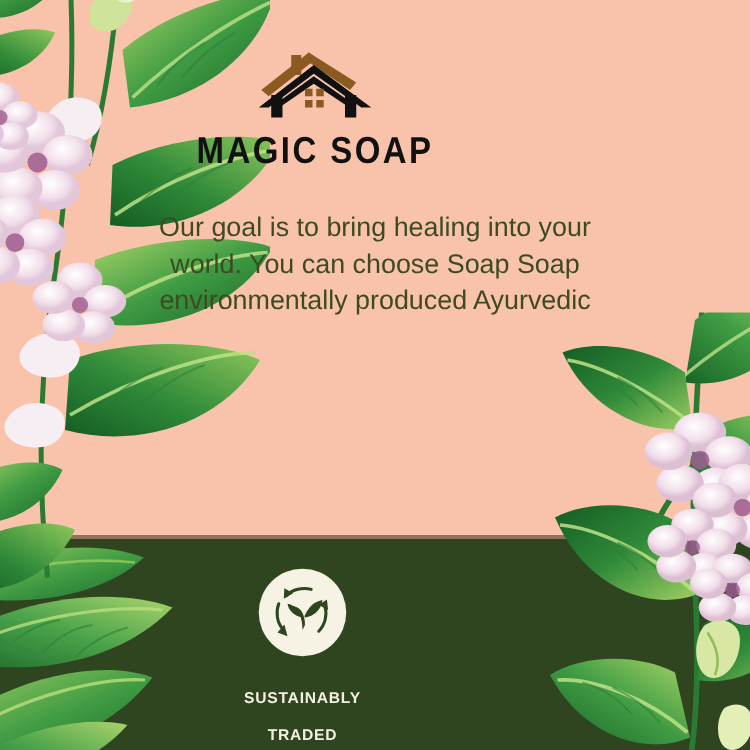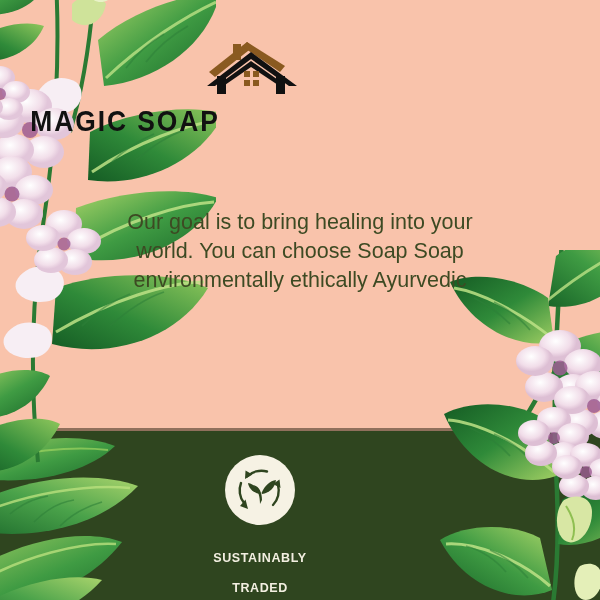--- a/index.html
+++ b/index.html
@@ -48,20 +48,21 @@
   }
   .art-tl { left: -14px; top: -18px; width: 230px; height: 560px; }
   .art-r  { right: -10px; top: 250px; width: 180px; height: 360px; }
   .art-bl { left: -10px; top: 430px; width: 210px; height: 180px; }
 
   
   .logo-block {
     position: absolute;
     left: 0; top: 38px;
     width: 504px;
+    text-align: center;
   }
   .logo-mark { display: block; margin: 0 auto; }
   .logo-word {
     margin: 8px 0 0 0;
     font-family: "Liberation Sans", sans-serif;
     font-size: 30px;
     font-weight: bold;
     letter-spacing: 2.2px;
     color: #111111;
     transform: scaleX(.88);
@@ -72,28 +73,27 @@
   .copy {
     position: absolute;
     left: 60px;
     top: 168px;
     width: 480px;
     text-align: center;
     font-size: 21.5px;
     line-height: 29px;
     color: #3d4a23;
     font-weight: 400;
-    margin-top: 40px;
   }
   .copy p { margin: 0; }
 
   
   .badges {
     position: absolute;
-    left: 18px; top: 455px;
+    left: 0; top: 455px;
     width: 484px;
     display: flex;
     justify-content: center;
   }
   .badge {
     width: 118px;
     text-align: center;
   }
   .badge-disc {
     width: 70px; height: 70px;
@@ -367,21 +367,21 @@
         <rect x="47" y="42" width="6" height="6"></rect>
         <rect x="56" y="42" width="6" height="6"></rect>
       </g>
     </svg>
     <p class="logo-word">MAGIC SOAP</p>
   </div>
 
   <div class="copy">
     <p>Our goal is to bring healing into your</p>
     <p>world. You can choose Soap Soap</p>
-    <p>environmentally ethically Ayurvedic</p>
+    <p>environmentally produced Ayurvedic</p>
   </div>
 
   <div class="badges">
 
     <div class="badge">
       <div class="badge-disc">
         <svg width="54" height="54" viewBox="0 0 54 54">
           <g fill="none" stroke="#2f451f" stroke-width="2.4" stroke-linecap="round">
             <path d="M14,13.5 C19,8.5 27,6.5 34,8.5"></path>
             <path d="M45,22 C47,29 45,37 40,42"></path>

